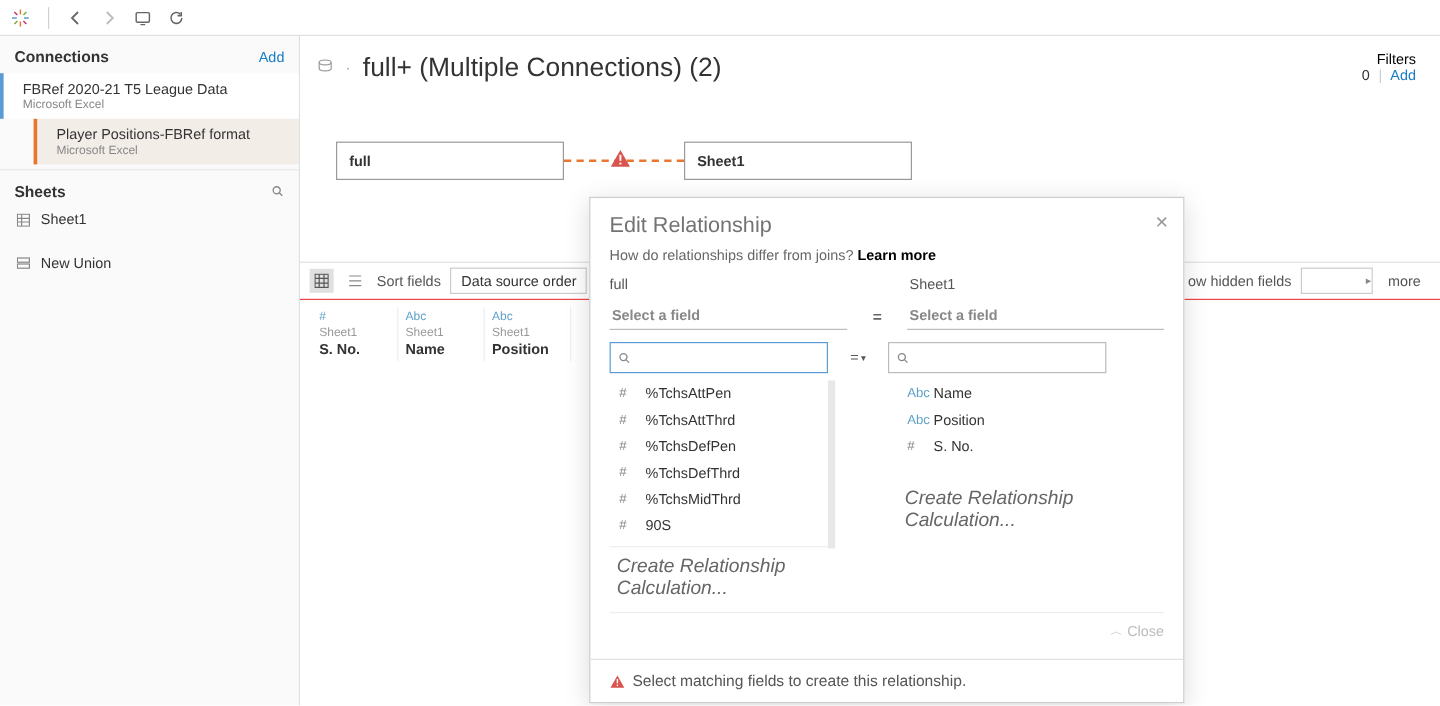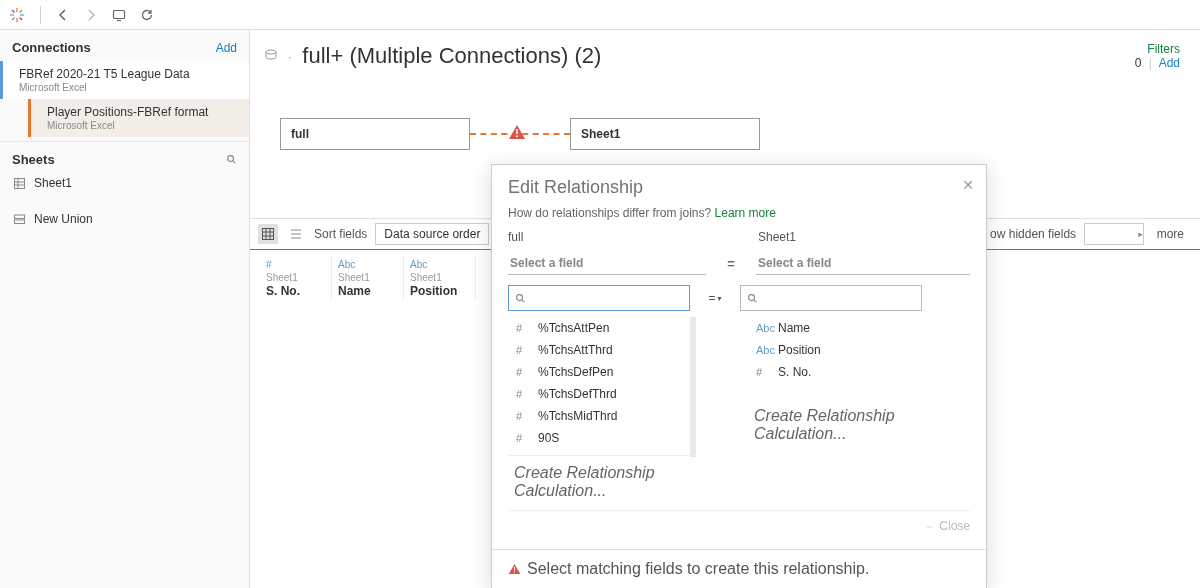--- a/index.html
+++ b/index.html
@@ -19,21 +19,21 @@
 .conn-type { font-size:10px; color:#888; margin-top:1px; }
 .sheets-hdr { display:flex; justify-content:space-between; align-items:center; padding:10px 12px 4px; font-weight:600; font-size:13px; border-top:1px solid #e8e8e8; margin-top:4px; }
 .search-ico { color:#888; font-size:11px; }
 .sheet-row { display:flex; align-items:center; gap:8px; padding:5px 14px; cursor:pointer; font-size:12px; color:#333; }
 .sheet-row .sico { color:#888; font-size:11px; width:12px; }
 .main { flex:1; display:flex; flex-direction:column; position:relative; }
 .title-row { display:flex; align-items:center; padding:12px 20px 8px 14px; gap:10px; }
 .title-ico { color:#999; font-size:14px; }
 .ds-title { font-size:22px; font-weight:300; color:#333; flex:1; }
 .filters-box { text-align:right; font-size:12px; }
-.filters-label { color:#15803d; }
+.filters-label { color:#000000; }
 .filters-count { color:#333; }
 .filters-add { color:#1a7cc2; cursor:pointer; }
 .filters-sep { color:#ccc; margin:0 4px; }
 .canvas { height:140px; padding:20px 30px; position:relative; }
 .table-box { position:absolute; width:190px; height:32px; border:1px solid #999; background:#fff; display:flex; align-items:center; padding:0 10px; font-size:12px; font-weight:600; }
 .table-box.left { left:30px; top:40px; }
 .table-box.right { left:320px; top:40px; }
 .join-line { position:absolute; left:220px; top:55px; width:100px; height:2px; border-top:2px dashed #e8762d; }
 .warn-tri { position:absolute; left:258px; top:46px; color:#d9534f; font-size:16px; }
 .grid-toolbar { height:32px; border-top:1px solid #e0e0e0; border-bottom:1px solid #ef4444; display:flex; align-items:center; padding:0 8px; gap:8px; font-size:12px; background:#fff; }
@@ -52,21 +52,21 @@
 .type-ico.num { color:#5fa0c9; }
 .type-ico.str { color:#5fa0c9; }
 .sheet-lbl { font-size:10px; color:#999; margin-top:2px; }
 .field-name { font-size:12px; color:#333; font-weight:600; margin-top:1px; }
 
 .dialog { position:absolute; left:491px; top:164px; width:496px; background:#fff; border:1px solid #ccc; box-shadow:0 4px 20px rgba(0,0,0,.15); z-index:50; }
 .dialog-head { padding:12px 16px 8px; }
 .dialog-title { font-size:18px; font-weight:300; color:#737373; }
 .dialog-close { position:absolute; right:12px; top:12px; color:#999; cursor:pointer; font-size:14px; }
 .dialog-sub { font-size:12px; color:#666; padding:0 16px 10px; }
-.dialog-sub a { color:#15803d; text-decoration:none; font-weight:400; }
+.dialog-sub a { color:#000000; text-decoration:none; font-weight:700; }
 .dialog-body { padding:0 16px 12px; }
 .tbl-names { display:flex; align-items:center; gap:10px; font-size:12px; color:#555; margin-bottom:8px; }
 .tbl-names .lcol { width:200px; }
 .tbl-names .eq { width:30px; text-align:center; }
 .tbl-names .rcol { flex:1; }
 .select-row { display:flex; align-items:center; gap:10px; margin-bottom:10px;font-weight:bold; }
 .select-field { width:198px; border:none; border-bottom:1px solid #bbb; padding:4px 2px; font-size:12px; color:#888; background:#fff; }
 .eq-cell { width:30px; text-align:center; color:#666; font-size:13px; }
 .search-row { display:flex; align-items:center; gap:10px; margin-bottom:6px; }
 .search-box { width:182px; height:26px; border:1px solid #5b9bd5; display:flex; align-items:center; padding:0 6px; }
@@ -78,21 +78,21 @@
 .list-col { width:182px; position:relative; }
 .list-col.left { border-right:0; }
 .list-item { display:flex; align-items:center; gap:8px; padding:4px 8px; font-size:12px; color:#333; cursor:pointer; }
 .list-item .fico { font-size:11px; color:#888; width:14px; }
 .list-item .fico.num { color:#888; }
 .list-item .fico.str { color:#5fa0c9; }
 .scroll-hint { position:absolute; right:-6px; top:0; width:6px; height:140px; background:#e8e8e8; }
 .create-calc { font-style:italic; color:#666; font-size:16px; padding:8px 6px 4px; cursor:pointer; border-top:1px solid #eee; margin-top:6px; }
 .close-row { display:flex; justify-content:flex-end; align-items:center; gap:4px; padding:8px 0 4px; color:#bbb; font-size:12px; border-top:1px solid #eee; margin-top:6px; }
 .close-row .chev { font-size:10px; }
-.dialog-footer { border-top:1px solid #e0e0e0; padding:10px 16px; font-size:16px; color:#555; display:flex; align-items:center; gap:6px; }
+.dialog-footer { border-top:1px solid #e0e0e0; padding:10px 16px; font-size:13px; color:#555; display:flex; align-items:center; gap:6px; }
 .dialog-footer .warn { color:#d9534f; }
 .spacer-col { width:38px; }
 svg { display:block; }
 </style>
 </head>
 <body>
 
 <div class="topbar">
   <div class="logo">
     <svg width="16" height="16" viewBox="0 0 16 16">

